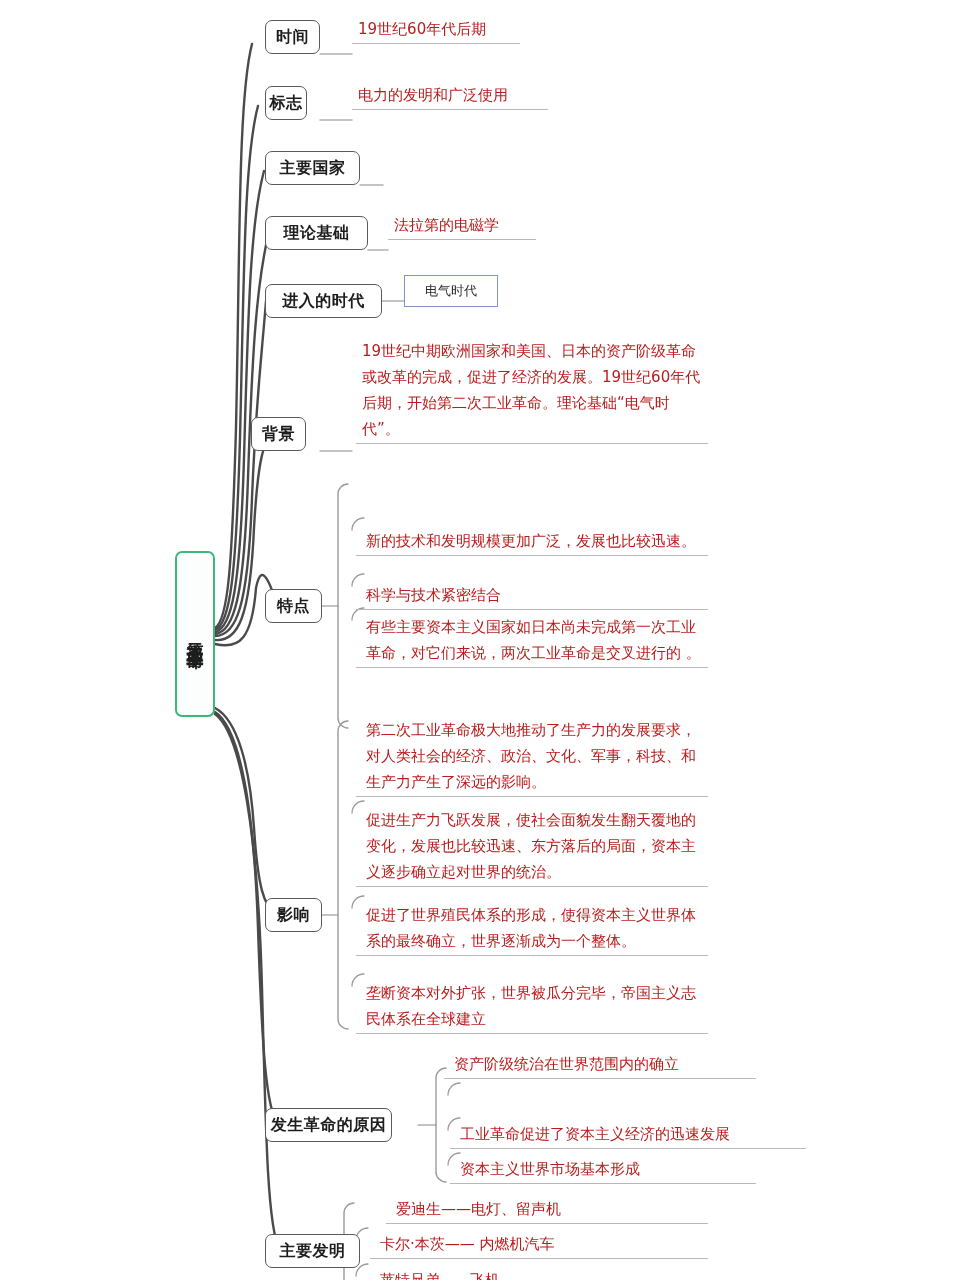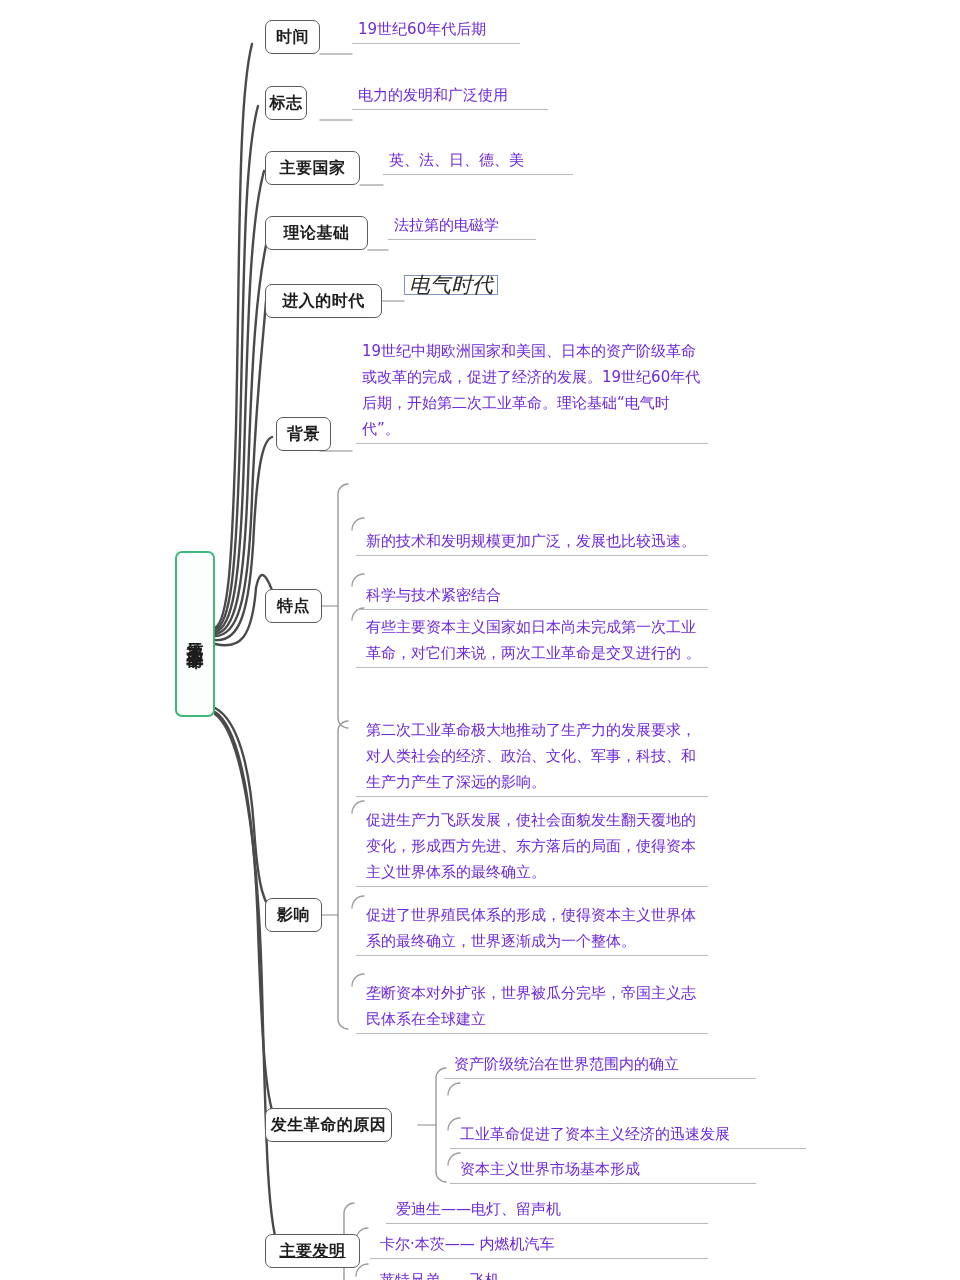--- a/index.html
+++ b/index.html
@@ -30,33 +30,33 @@
     position:absolute;box-sizing:border-box;
     border:1.6px solid #5a5a5a;border-radius:7px;background:#ffffff;
     display:flex;align-items:center;justify-content:center;
     font-size:16px;font-weight:bold;color:#1d1d1d;
     letter-spacing:.5px;height:34px;z-index:4;
   }
 
   
   .leaf{
     position:absolute;box-sizing:border-box;
-    font-size:15px;line-height:26px;color:#6d28d9;
+    font-size:15px;line-height:26px;color:#b91c1c;
     border-bottom:1.3px solid #b9b9b9;
     padding:0 2px 1px 6px;z-index:3;white-space:pre-wrap;
   }
   .leaf.indent{padding-left:10px;}
 
   
   .bluebox{
     position:absolute;box-sizing:border-box;
     border:1.6px solid #8096c0;background:#ffffff;
-    font-size:21px;color:#2b2b2b;
+    font-size:13px;color:#2b2b2b;
     display:flex;align-items:center;justify-content:center;
-    height:20px;z-index:4;font-style:italic;
+    height:32px;z-index:4;
   }
 </style>
 </head>
 <body>
 
 <div id="stage">
 
   <svg id="wires" viewBox="0 0 960 1280">
     <g fill="none" stroke="#4a4a4a" stroke-width="2.4" stroke-linecap="round">
 
@@ -113,44 +113,43 @@
 
   <div class="root-node">
     <span class="vtext">第二次工业革命</span>
   </div>
 
   <div class="blabel" style="left:265px;top:12px;width:55px;">时间</div>
   <div class="blabel" style="left:265px;top:78px;width:42px;">标志</div>
   <div class="blabel" style="left:265px;top:143px;width:95px;">主要国家</div>
   <div class="blabel" style="left:265px;top:208px;width:103px;">理论基础</div>
   <div class="blabel" style="left:265px;top:276px;width:117px;">进入的时代</div>
-  <div class="blabel" style="left:276px;top:409px;width:55px;">背景</div>
+  <div class="blabel" style="left:251px;top:409px;width:55px;">背景</div>
   <div class="blabel" style="left:265px;top:581px;width:57px;">特点</div>
   <div class="blabel" style="left:265px;top:890px;width:57px;">影响</div>
   <div class="blabel" style="left:265px;top:1100px;width:127px;">发生革命的原因</div>
-  <div class="blabel" style="left:265px;top:1226px;width:95px;text-decoration:underline;">主要发明</div>
+  <div class="blabel" style="left:265px;top:1226px;width:95px;">主要发明</div>
 
   <div class="leaf" style="left:352px;top:8px;width:168px;">19世纪60年代后期</div>
 
   <div class="leaf" style="left:352px;top:74px;width:196px;">电力的发明和广泛使用</div>
 
-  <div class="leaf" style="left:383px;top:139px;width:190px;">英、法、日、德、美</div>
 
   <div class="leaf" style="left:388px;top:204px;width:148px;">法拉第的电磁学</div>
 
   <div class="bluebox" style="left:404px;top:267px;width:94px;">电气时代</div>
 
   <div class="leaf" style="left:356px;top:330px;width:352px;">19世纪中期欧洲国家和美国、日本的资产阶级革命或改革的完成，促进了经济的发展。19世纪60年代后期，开始第二次工业革命。理论基础“电气时代”。</div>
 
   <div class="leaf indent" style="left:356px;top:520px;width:352px;">新的技术和发明规模更加广泛，发展也比较迅速。</div>
   <div class="leaf indent" style="left:356px;top:574px;width:352px;">科学与技术紧密结合</div>
   <div class="leaf indent" style="left:356px;top:606px;width:352px;">有些主要资本主义国家如日本尚未完成第一次工业革命，对它们来说，两次工业革命是交叉进行的 。</div>
 
   <div class="leaf indent" style="left:356px;top:709px;width:352px;">第二次工业革命极大地推动了生产力的发展要求，对人类社会的经济、政治、文化、军事，科技、和生产力产生了深远的影响。</div>
-  <div class="leaf indent" style="left:356px;top:799px;width:352px;">促进生产力飞跃发展，使社会面貌发生翻天覆地的变化，形成西方先进、东方落后的局面，使得资本主义世界体系的最终确立。</div>
+  <div class="leaf indent" style="left:356px;top:799px;width:352px;">促进生产力飞跃发展，使社会面貌发生翻天覆地的变化，发展也比较迅速、东方落后的局面，资本主义逐步确立起对世界的统治。</div>
   <div class="leaf indent" style="left:356px;top:894px;width:352px;">促进了世界殖民体系的形成，使得资本主义世界体系的最终确立，世界逐渐成为一个整体。</div>
   <div class="leaf indent" style="left:356px;top:972px;width:352px;">垄断资本对外扩张，世界被瓜分完毕，帝国主义志民体系在全球建立</div>
 
   <div class="leaf indent" style="left:444px;top:1043px;width:312px;">资产阶级统治在世界范围内的确立</div>
   <div class="leaf indent" style="left:450px;top:1113px;width:356px;">工业革命促进了资本主义经济的迅速发展</div>
   <div class="leaf indent" style="left:450px;top:1148px;width:306px;">资本主义世界市场基本形成</div>
 
   <div class="leaf indent" style="left:370px;top:1223px;width:338px;">卡尔·本茨—— 内燃机汽车</div>
   <div class="leaf indent" style="left:386px;top:1188px;width:322px;">爱迪生——电灯、留声机</div>
   <div class="leaf indent" style="left:370px;top:1259px;width:338px;">莱特兄弟——飞机</div>

